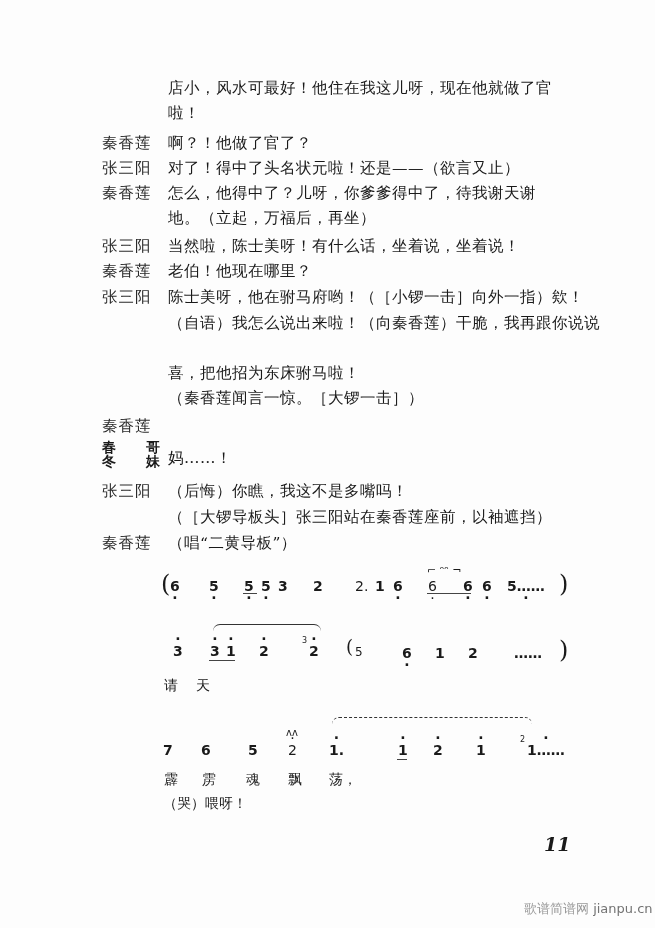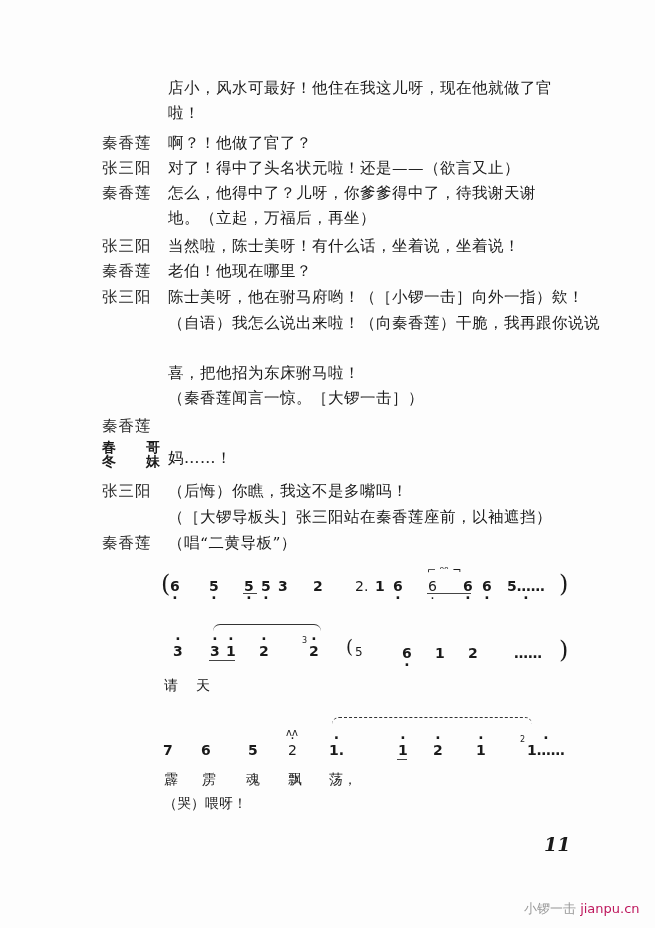--- a/index.html
+++ b/index.html
@@ -17,21 +17,21 @@
   .notation { position: absolute; font-family: "DejaVu Sans", sans-serif; font-weight: bold; font-size: 14px; }
   .note { position: absolute; text-align: center; }
   .dot-below::after { content: "·"; position: absolute; left: 50%; transform: translateX(-50%); top: 12px; font-size: 14px; }
   .dot-above::before { content: "·"; position: absolute; left: 50%; transform: translateX(-50%); top: -12px; font-size: 14px; }
   .lyric { position: absolute; font-size: 14px; }
   .paren { position: absolute; font-size: 24px; font-weight: normal; font-family: "DejaVu Serif", serif; }
   .slur { position: absolute; border-top: 1.5px solid #333; height: 6px; border-radius: 8px 8px 0 0; }
   .underline { position: absolute; border-top: 1px solid #444; }
   .pagenum { position: absolute; left: 528px; top: 833px; font-style: italic; font-weight: bold; font-size: 19px; }
   .watermark { position: absolute; left: 508px; top: 900px; font-size: 13px; color: #999; font-family: "DejaVu Sans", sans-serif; }
-  .watermark .url { color: #be185d; }
+  .watermark .url { color: #737373; }
   .grace { position: absolute; font-size: 8px; font-weight: normal; }
 </style>
 </head>
 <body>
 
 <div class="page">
 
   <div class="line txt" style="top:78px">店小，风水可最好！他住在我这儿呀，现在他就做了官</div>
   <div class="line txt" style="top:103px">啦！</div>
 
@@ -132,16 +132,16 @@
     <div class="lyric" style="left:148px; top:771px; font-weight:normal">霹</div>
     <div class="lyric" style="left:186px; top:771px; font-weight:normal">雳</div>
     <div class="lyric" style="left:230px; top:771px; font-weight:normal">魂</div>
     <div class="lyric" style="left:272px; top:771px; font-weight:normal">飘</div>
     <div class="lyric" style="left:313px; top:771px; font-weight:normal">荡，</div>
     <div class="lyric" style="left:147px; top:795px; font-weight:normal">（哭）喂呀！</div>
   </div>
 
   <div class="pagenum">11</div>
   <div class="watermark">
-    <span>小锣一击</span>
+    <span>歌谱简谱网</span>
     <span class="url">jianpu.cn</span>
   </div>
 </div>
 
 </body></html>

